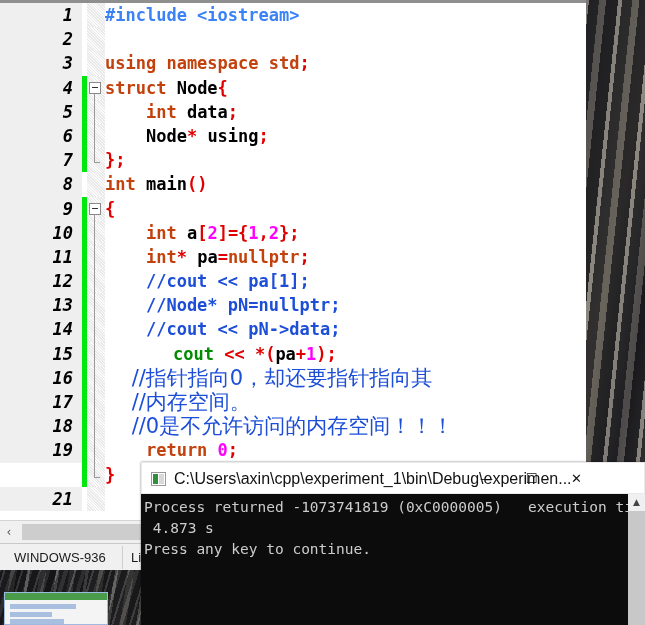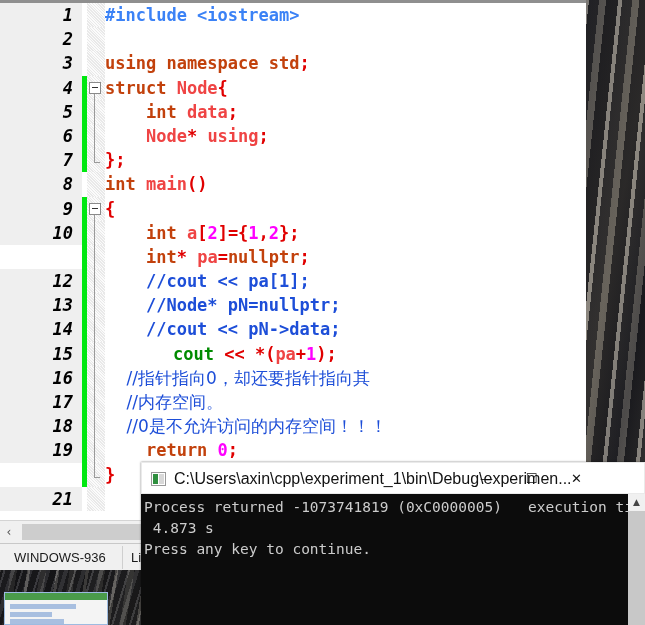--- a/index.html
+++ b/index.html
@@ -90,23 +90,23 @@
     position:absolute;left:105px;top:0;height:24.2px;
     font-family:"DejaVu Sans Mono","Liberation Mono",monospace;
     font-size:17px;font-weight:bold;color:#000;
     letter-spacing:0px;
   }
   .k{color:#c2410c;}              
   .pp{color:#3b82f6;}             
   .str{color:#008b00;margin-left:27px;}            
   .op{color:#e00000;}             
   .num{color:#ff00ff;}            
-  .id{color:#ef4444;}
+  .id{color:#000000;}
   .cm{color:#1d4ed8;font-weight:bold;}
-  .cjk{font-family:"DejaVu Sans","Liberation Sans",sans-serif;font-weight:normal;font-size:17px;}
+  .cjk{font-family:"DejaVu Sans","Liberation Sans",sans-serif;font-weight:normal;font-size:21px;}
 
   
   #hscroll{
     position:absolute;left:0;top:520px;width:586px;height:22px;
     background:#f0f0f0;border-top:1px solid #d4d4d4;
   }
   #hscroll-left-arrow{
     position:absolute;left:2px;top:3px;width:14px;height:16px;
     font-family:"DejaVu Sans",sans-serif;font-size:12px;color:#555;
     text-align:center;line-height:16px;
@@ -204,21 +204,21 @@
       <div class="code-row"><div class="gutter">1</div><div class="changebar"></div><div class="foldcol"></div><div class="codetext"><span class="pp">#include &lt;iostream&gt;</span></div></div>
       <div class="code-row"><div class="gutter">2</div><div class="changebar"></div><div class="foldcol"></div><div class="codetext"></div></div>
       <div class="code-row"><div class="gutter">3</div><div class="changebar"></div><div class="foldcol"></div><div class="codetext"><span class="k">using namespace </span><span class="k">std</span><span class="op">;</span></div></div>
       <div class="code-row"><div class="gutter">4</div><div class="changebar on"></div><div class="foldcol"><div class="foldbox"></div><div class="foldline start"></div></div><div class="codetext"><span class="k">struct </span><span class="id">Node</span><span class="op">{</span></div></div>
       <div class="code-row"><div class="gutter">5</div><div class="changebar on"></div><div class="foldcol"><div class="foldline"></div></div><div class="codetext"><span class="k">    int </span><span class="id">data</span><span class="op">;</span></div></div>
       <div class="code-row"><div class="gutter">6</div><div class="changebar on"></div><div class="foldcol"><div class="foldline"></div></div><div class="codetext"><span class="id">    Node</span><span class="op">*</span><span class="id"> using</span><span class="op">;</span></div></div>
       <div class="code-row"><div class="gutter">7</div><div class="changebar on"></div><div class="foldcol"><div class="foldline end"></div></div><div class="codetext"><span class="op">};</span></div></div>
       <div class="code-row"><div class="gutter">8</div><div class="changebar"></div><div class="foldcol"></div><div class="codetext"><span class="k">int </span><span class="id">main</span><span class="op">()</span></div></div>
       <div class="code-row"><div class="gutter">9</div><div class="changebar on"></div><div class="foldcol"><div class="foldbox"></div><div class="foldline start"></div></div><div class="codetext"><span class="op">{</span></div></div>
       <div class="code-row"><div class="gutter">10</div><div class="changebar on"></div><div class="foldcol"><div class="foldline"></div></div><div class="codetext"><span class="k">    int </span><span class="id">a</span><span class="op">[</span><span class="num">2</span><span class="op">]={</span><span class="num">1</span><span class="op">,</span><span class="num">2</span><span class="op">};</span></div></div>
-      <div class="code-row"><div class="changebar on"></div><div class="foldcol"><div class="foldline"></div></div><div class="codetext"><span class="k">    int</span><span class="op">*</span><span class="id"> pa</span><span class="op">=</span><span class="k">nullptr</span><span class="op">;</span></div></div>
+      <div class="code-row"><div class="gutter">11</div><div class="changebar on"></div><div class="foldcol"><div class="foldline"></div></div><div class="codetext"><span class="k">    int</span><span class="op">*</span><span class="id"> pa</span><span class="op">=</span><span class="k">nullptr</span><span class="op">;</span></div></div>
       <div class="code-row"><div class="gutter">12</div><div class="changebar on"></div><div class="foldcol"><div class="foldline"></div></div><div class="codetext"><span class="cm">    //cout &lt;&lt; pa[1];</span></div></div>
       <div class="code-row"><div class="gutter">13</div><div class="changebar on"></div><div class="foldcol"><div class="foldline"></div></div><div class="codetext"><span class="cm">    //Node* pN=nullptr;</span></div></div>
       <div class="code-row"><div class="gutter">14</div><div class="changebar on"></div><div class="foldcol"><div class="foldline"></div></div><div class="codetext"><span class="cm">    //cout &lt;&lt; pN-&gt;data;</span></div></div>
       <div class="code-row"><div class="gutter">15</div><div class="changebar on"></div><div class="foldcol"><div class="foldline"></div></div><div class="codetext"><span class="id">    </span><span class="str">cout</span><span class="id"> </span><span class="op">&lt;&lt;</span><span class="id"> </span><span class="op">*(</span><span class="id">pa</span><span class="op">+</span><span class="num">1</span><span class="op">);</span></div></div>
       <div class="code-row"><div class="gutter">16</div><div class="changebar on"></div><div class="foldcol"><div class="foldline"></div></div><div class="codetext"><span class="cm cjk">    //指针指向0，却还要指针指向其</span></div></div>
       <div class="code-row"><div class="gutter">17</div><div class="changebar on"></div><div class="foldcol"><div class="foldline"></div></div><div class="codetext"><span class="cm cjk">    //内存空间。</span></div></div>
       <div class="code-row"><div class="gutter">18</div><div class="changebar on"></div><div class="foldcol"><div class="foldline"></div></div><div class="codetext"><span class="cm cjk">    //0是不允许访问的内存空间！！！</span></div></div>
       <div class="code-row"><div class="gutter">19</div><div class="changebar on"></div><div class="foldcol"><div class="foldline"></div></div><div class="codetext"><span class="k">    return </span><span class="num">0</span><span class="op">;</span></div></div>
       <div class="code-row"><div class="changebar on"></div><div class="foldcol"><div class="foldline end"></div></div><div class="codetext"><span class="op">}</span></div></div>
       <div class="code-row"><div class="gutter">21</div><div class="changebar"></div><div class="foldcol"></div><div class="codetext"></div></div>

